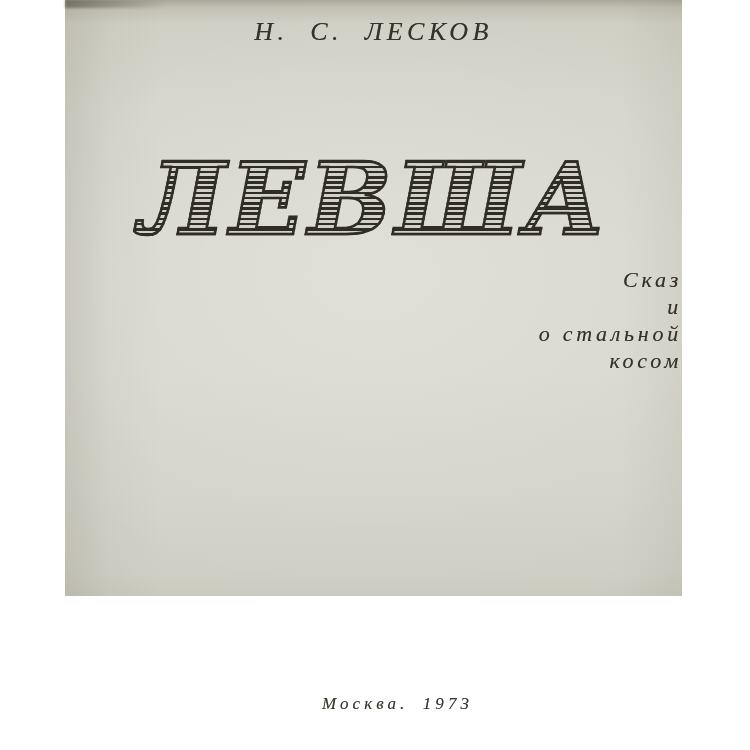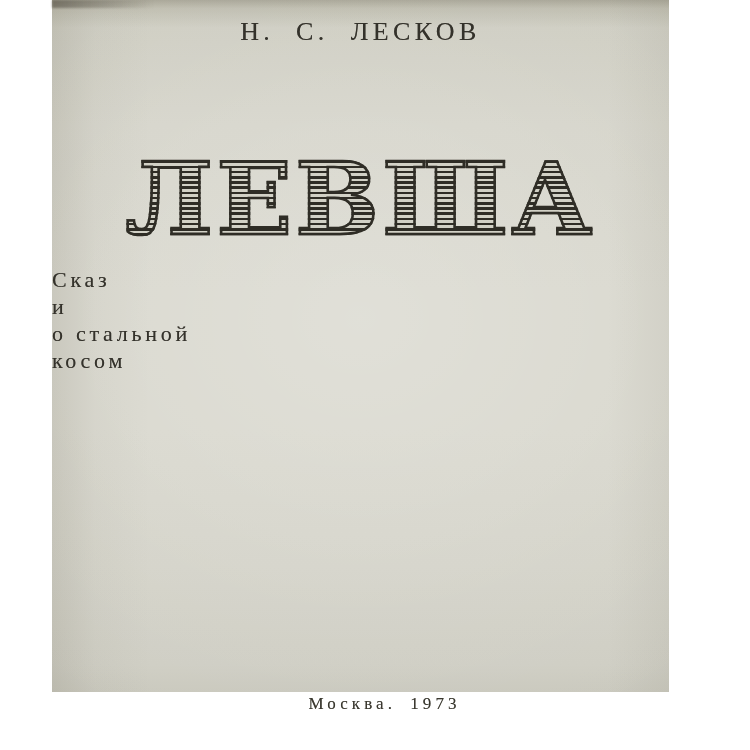--- a/index.html
+++ b/index.html
@@ -11,27 +11,28 @@
     position: relative;
     width: 750px;
     height: 750px;
     background: #ffffff;
     overflow: hidden;
     font-family: "Liberation Serif", "DejaVu Serif", serif;
   }
   
   .page-photo {
     position: absolute;
-    left: 52px;
+    left: 65px;
     top: 0;
     width: 617px;
-    height: 692px;
+    height: 596px;
     background:
       radial-gradient(130% 95% at 50% 46%, rgba(255,255,255,0.22) 0%, rgba(255,255,255,0.05) 45%, rgba(0,0,0,0) 70%),
       linear-gradient(180deg, #c2c0b2 0%, #cfcec3 4%, #d5d4ca 18%, #d8d7cd 42%, #d8d7cd 62%, #d4d3c9 82%, #cfcec4 96%, #cac9be 100%);
+    font-style: italic;
   }
   
   .page-photo::before {
     content: "";
     position: absolute;
     inset: 0;
     pointer-events: none;
     background:
       linear-gradient(90deg, rgba(95,90,72,0.14) 0%, rgba(95,90,72,0.04) 7%, rgba(0,0,0,0) 16%, rgba(0,0,0,0) 90%, rgba(95,90,72,0.07) 100%),
       linear-gradient(180deg, rgba(70,65,50,0.20) 0%, rgba(70,65,50,0.05) 1.2%, rgba(0,0,0,0) 4%);
@@ -85,21 +86,21 @@
       color: transparent;
       -webkit-text-stroke: 2.6px #2f2d26;
     }
   }
 
   .subtitle-block {
     position: absolute;
     top: 266px;
     left: 0;
     width: 100%;
-    text-align: left;
+    text-align: right;
     font-size: 22px;
     line-height: 27px;
     letter-spacing: 0.17em;
     color: #34322b;
     text-shadow: 0 0 0.6px rgba(52,50,43,0.5);
   }
   .subtitle-line { display: block; }
 
   .imprint-line {
     position: absolute;

